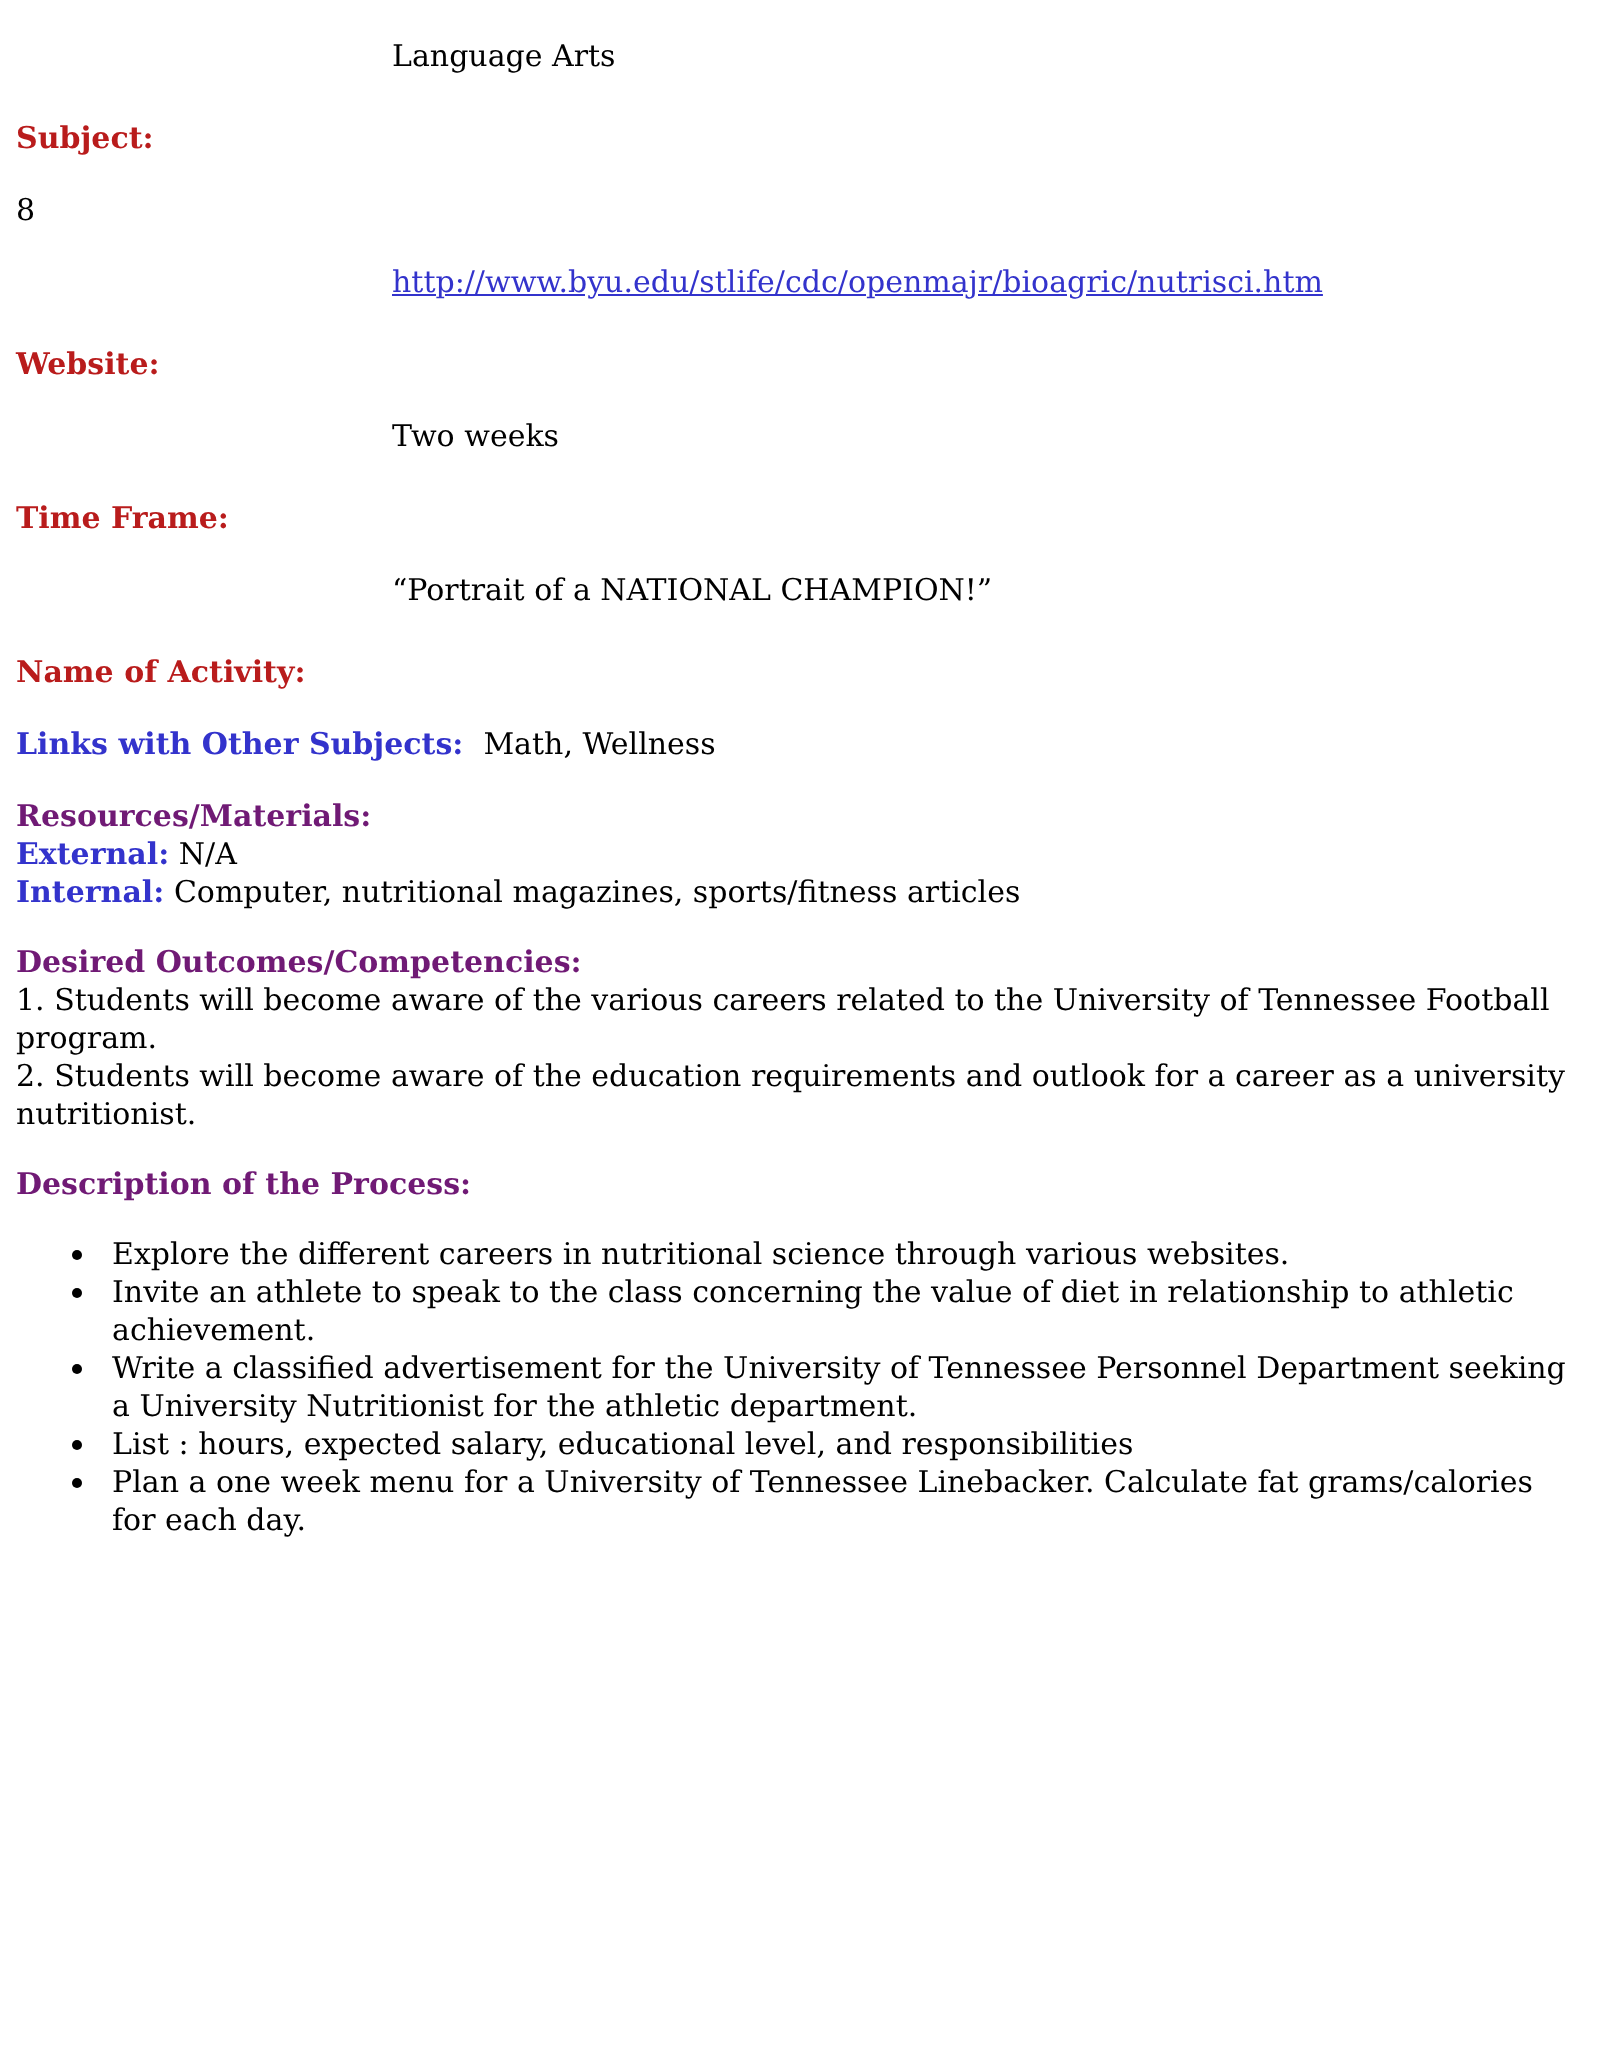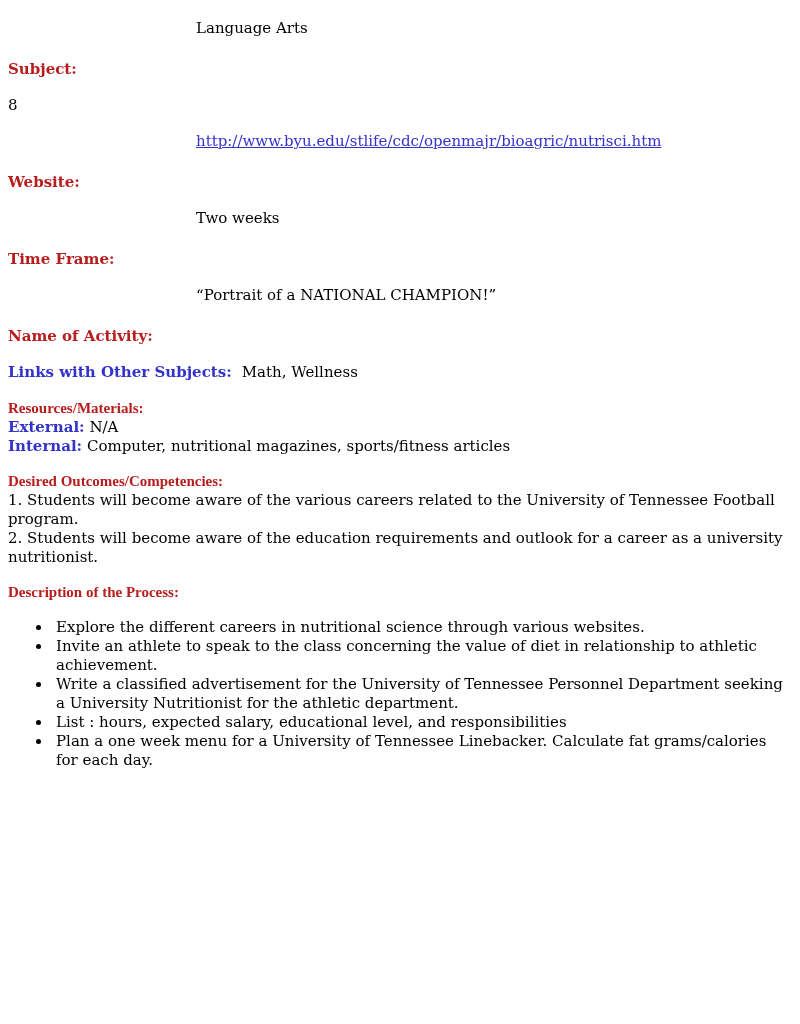--- a/index.html
+++ b/index.html
@@ -47,23 +47,22 @@
     font-weight: bold;
   }
   .inline-row .value {
     margin-left: 10px;
     margin-top: 32px;
   }
   .block {
     margin: 16px 0;
   }
   .block .heading {
-    color: #b91c1c;
+    color: #701a75;
     font-weight: bold;
-    font-family: Liberation Serif, serif;
   }
   .block .sub-label {
     color: #3333cc;
     font-weight: bold;
   }
   a.site-link {
     color: #3333cc;
     text-decoration: underline;
     cursor: pointer;
   }

